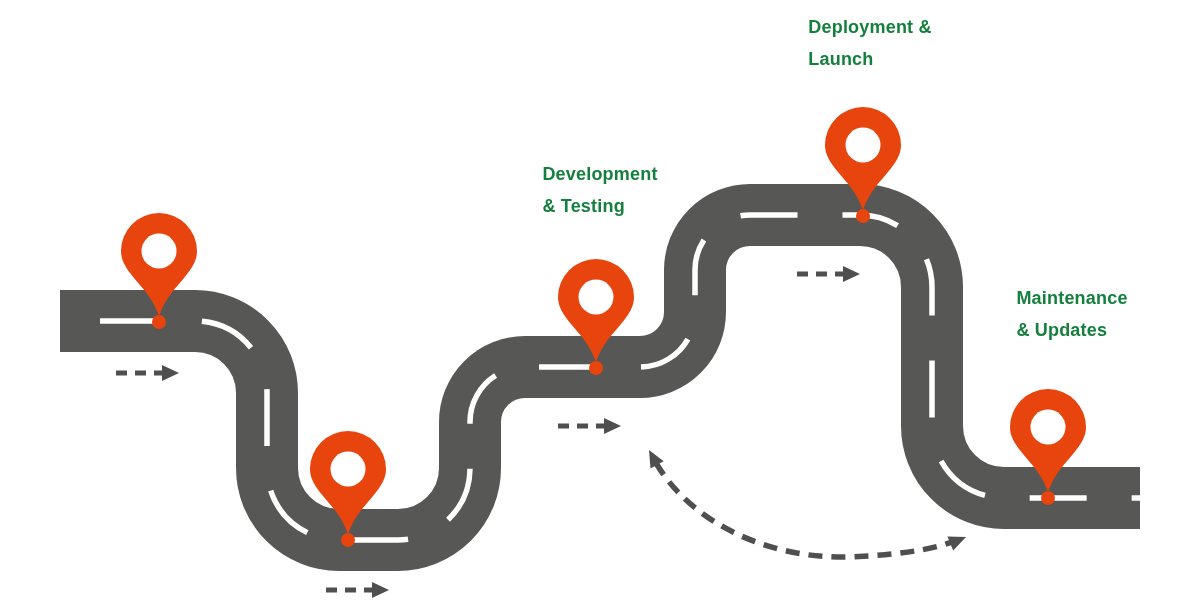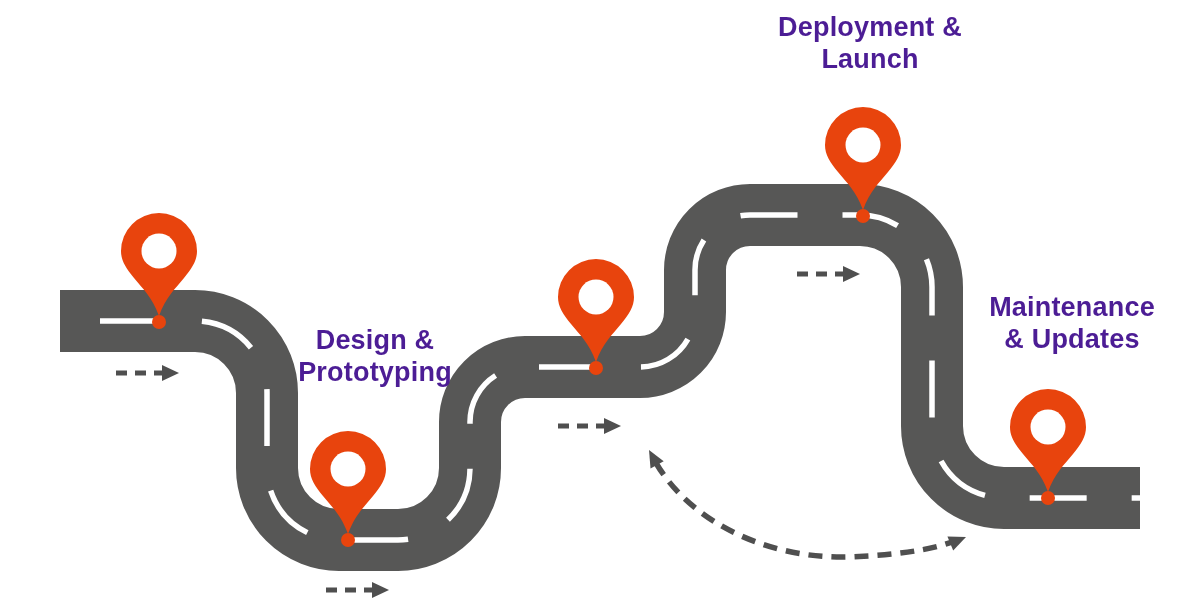--- a/index.html
+++ b/index.html
@@ -18,33 +18,33 @@
   .road-svg {
     position: absolute;
     left: 0;
     top: 0;
     width: 1200px;
     height: 600px;
   }
   .stage-label {
     position: absolute;
     transform: translateX(-50%);
-    text-align: center;
+    text-align: left;
     font-weight: 700;
-    font-size: 27px;
+    font-size: 18px;
     line-height: 32px;
-    color: #4c1d95;
+    color: #15803d;
     white-space: pre-line;
     letter-spacing: 0.2px;
   }
   .label-planning    { left: 177px;  top: 110px; }
   .label-design      { left: 375px;  top: 324px; }
   .label-development { left: 600px;  top: 158px; }
   .label-deployment  { left: 870px;  top: 11px;  }
-  .label-maintenance { left: 1072px; top: 291px; }
+  .label-maintenance { left: 1072px; top: 282px; }
 </style>
 </head>
 <body>
 
 <div class="canvas">
 
   <svg class="road-svg" viewBox="0 0 1200 600">
 
     <path d="M 60 321 L 195 321
              A 72 72 0 0 1 267 393
@@ -126,23 +126,23 @@
       <circle cx="0" cy="-70" r="17.5" fill="#ffffff"></circle>
     </g>
     <g transform="translate(1048,497)">
       <circle cx="0" cy="1" r="7" fill="#E8440D"></circle>
       <path transform="translate(0,-5)" fill="#E8440D" d="M 0 0 C -7 -19 -16 -27 -25 -38 C -33 -48 -38 -55 -38 -65 A 38 38 0 1 1 38 -65 C 38 -55 33 -48 25 -38 C 16 -27 7 -19 0 0 Z"></path>
       <circle cx="0" cy="-70" r="17.5" fill="#ffffff"></circle>
     </g>
   </svg>
 
 
-  <div class="stage-label label-design">Design &amp;
-Prototyping</div>
 
+  <div class="stage-label label-development">Development
+&amp; Testing</div>
 
   <div class="stage-label label-deployment">Deployment &amp;
 Launch</div>
 
   <div class="stage-label label-maintenance">Maintenance
 &amp; Updates</div>
 
 </div>
 
 </body></html>

